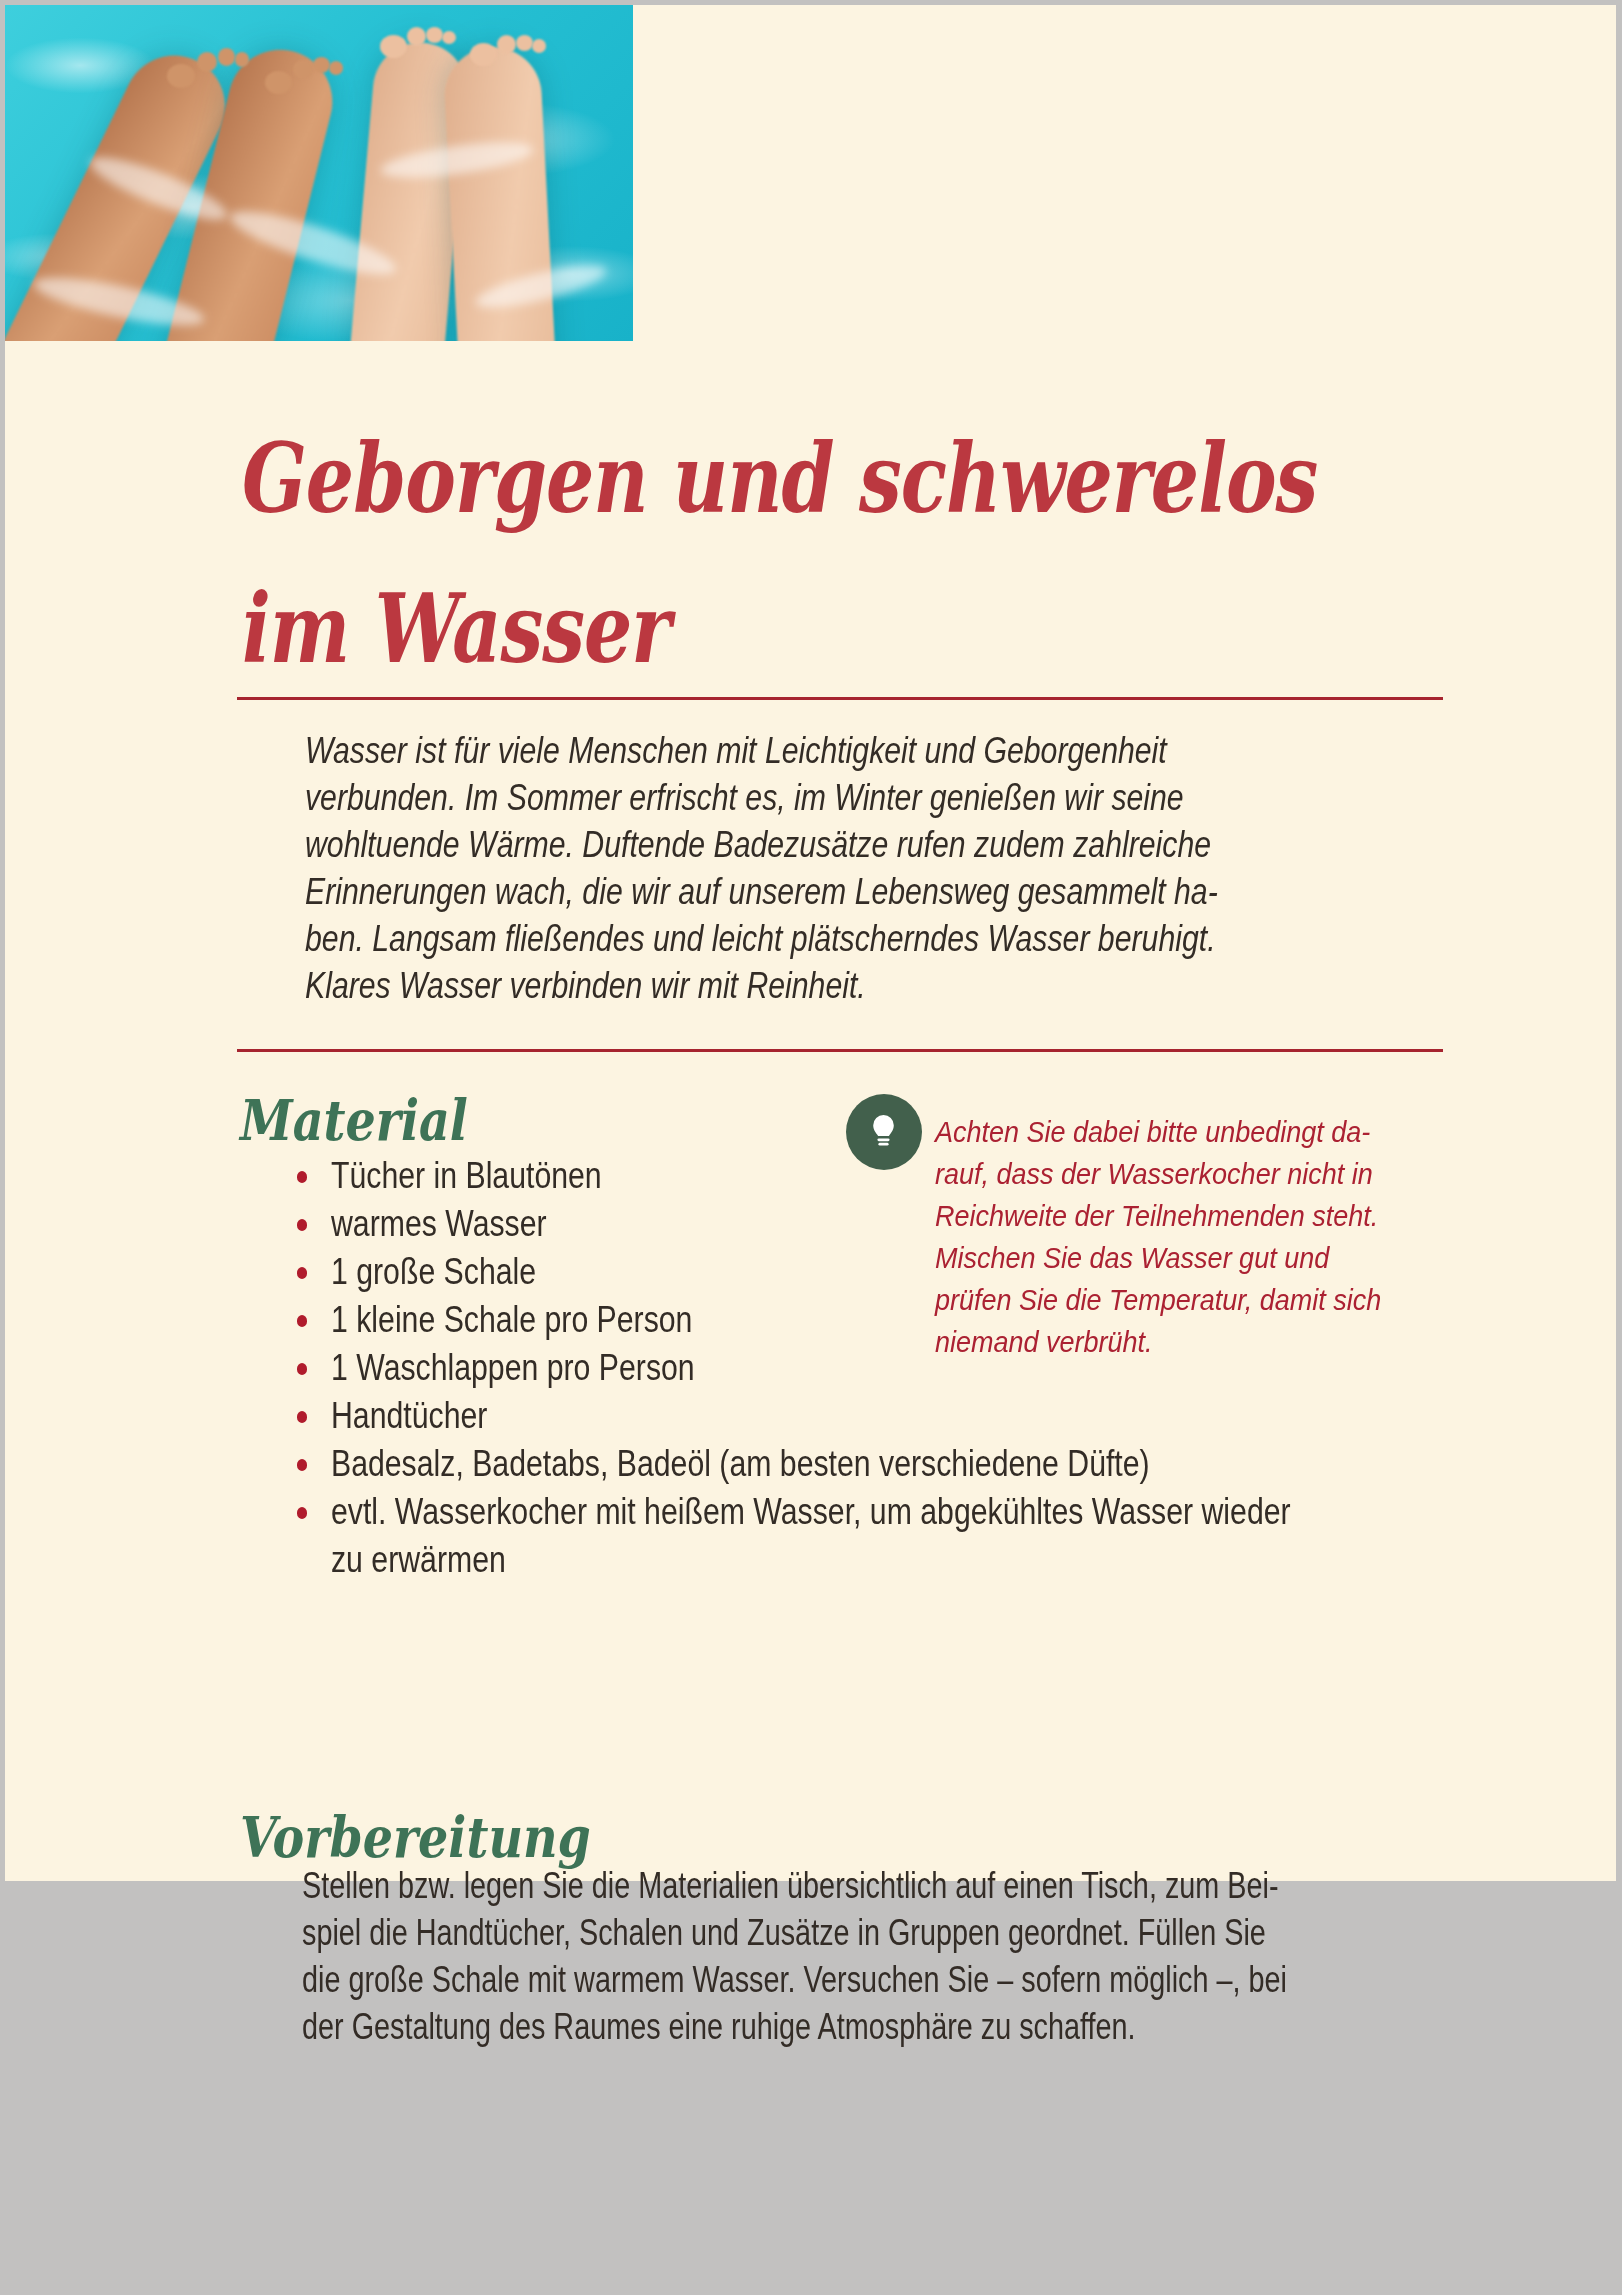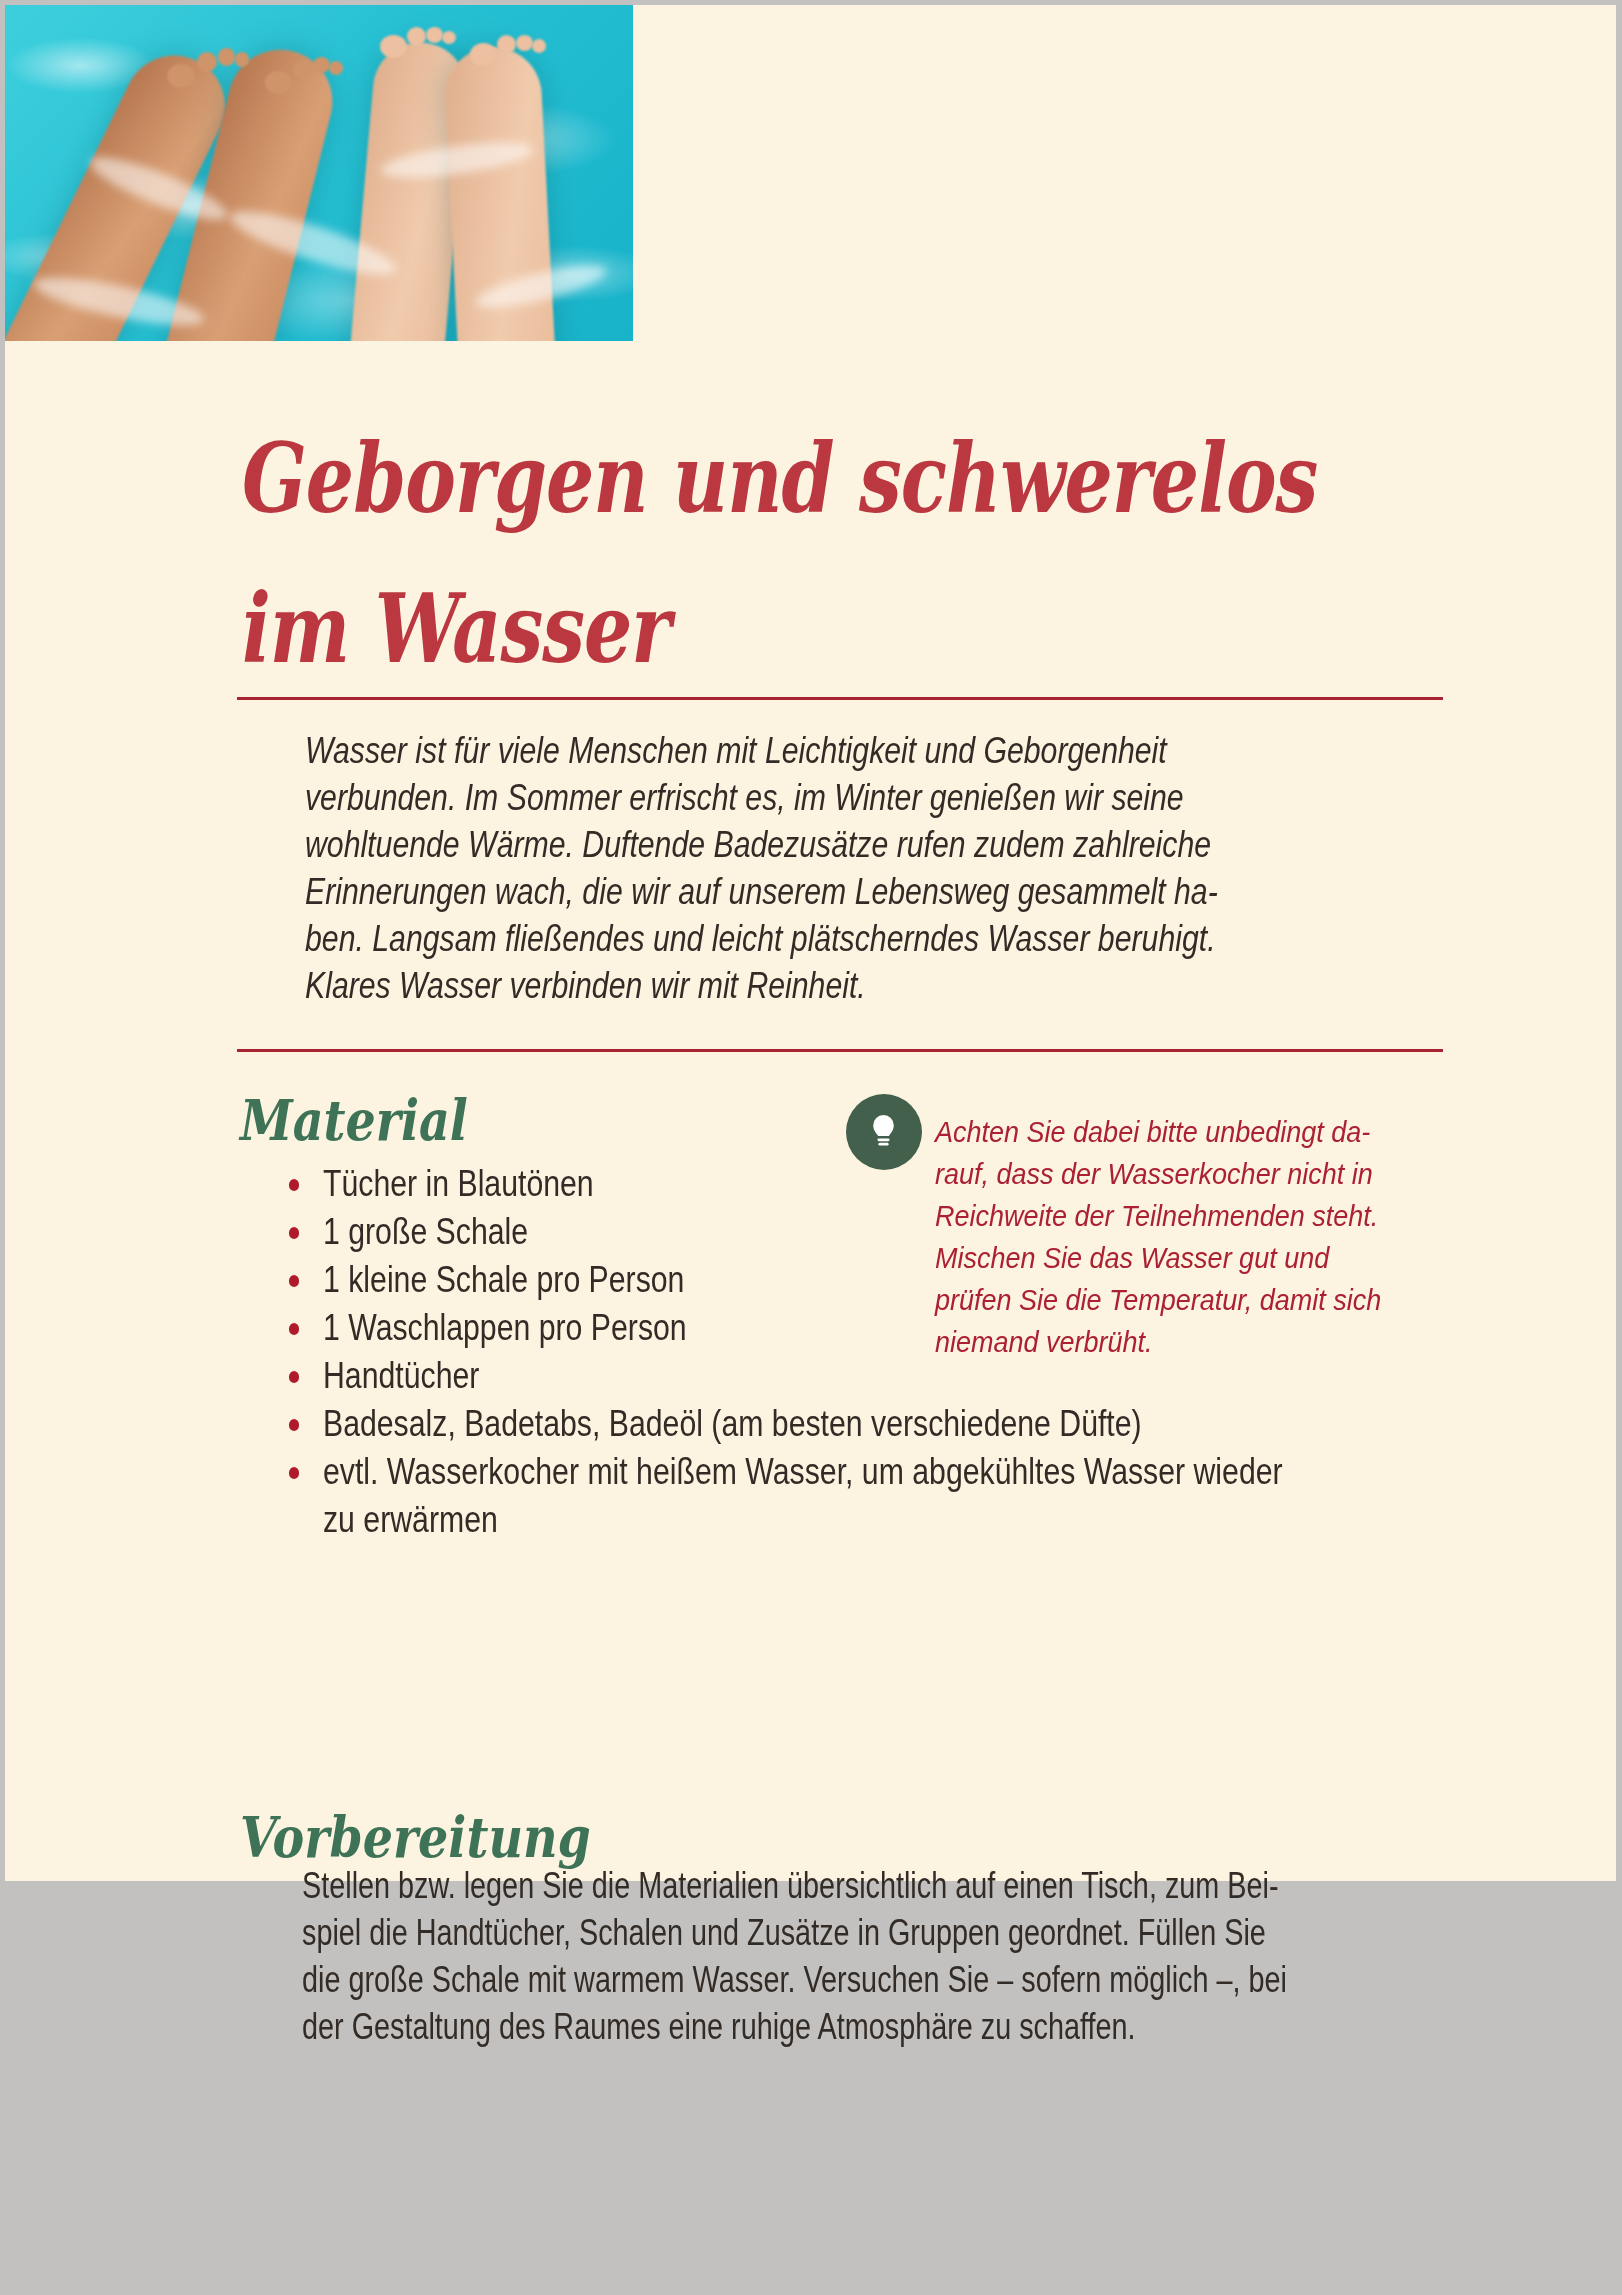--- a/index.html
+++ b/index.html
@@ -78,23 +78,22 @@
   .h-green {
     position:absolute;
     font-size:56px; line-height:67px;
     color:#3e7357;
     transform:scaleX(0.85);
     white-space:nowrap;
   }
   .h-material { left:235px; top:1082px; }
   .h-prep     { left:235px; top:1799px; }
   .list {
-    position:absolute; left:284px; top:1147px;
-    white-space:nowrap;
-    margin-top:8px;
+    position:absolute; left:292px; top:1147px;
+    white-space:nowrap;
   }
   .li { position:relative; padding-left:34px; }
   .li .dot {
     position:absolute; left:0; top:19px;
     width:10.7px; height:12px; border-radius:50%;
     background:#b01b2c;
   }
   .lt { transform:scaleX(0.84); transform-origin:left top; }
   .bl { line-height:48px; }
   .tip-icon {
@@ -191,20 +190,26 @@
   <div class="list bodytext">
     <div class="li">
       <span class="dot"></span>
       <div class="lt">
           <div class="bl">Tücher in Blautönen</div>
         </div>
     </div>
     <div class="li">
       <span class="dot"></span>
       <div class="lt">
+          <div class="bl">warmes Wasser</div>
+        </div>
+    </div>
+    <div class="li">
+      <span class="dot"></span>
+      <div class="lt">
           <div class="bl">1 große Schale</div>
         </div>
     </div>
     <div class="li">
       <span class="dot"></span>
       <div class="lt">
           <div class="bl">1 kleine Schale pro Person</div>
         </div>
     </div>
     <div class="li">

